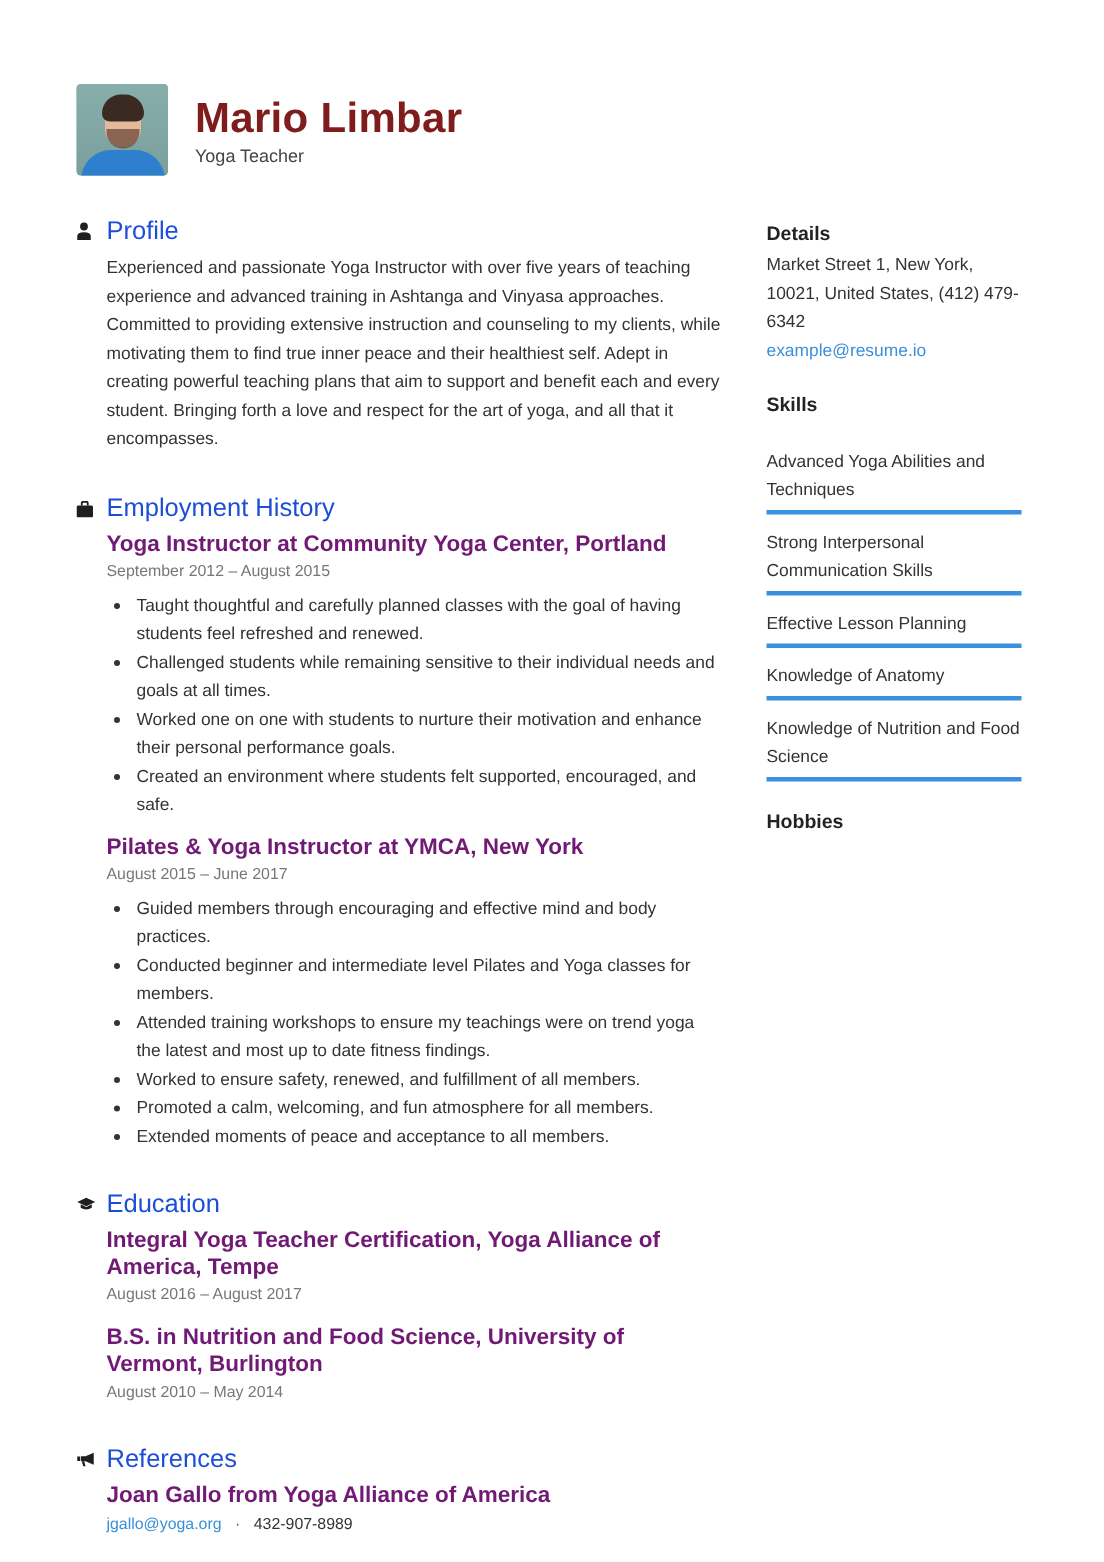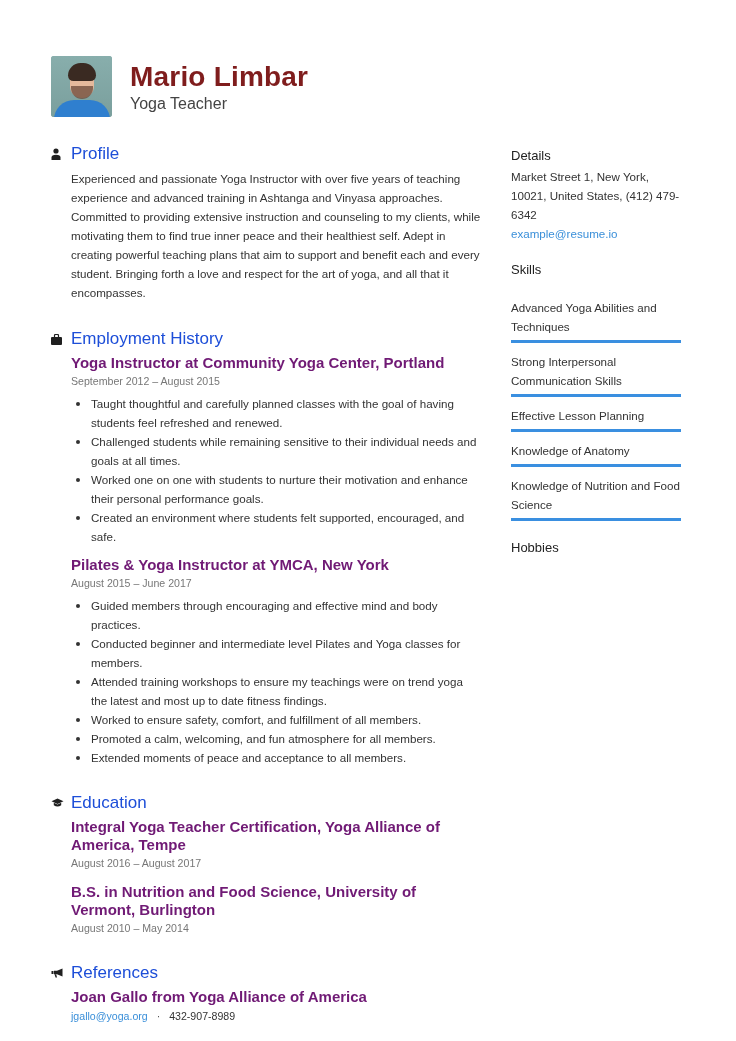--- a/index.html
+++ b/index.html
@@ -8,37 +8,37 @@
 
   .header { position: absolute; left: 51px; top: 56px; display: flex; align-items: center; }
   .photo { width: 61px; height: 61px; border-radius: 3px; background: #7fa6a4; position: relative; overflow: hidden; }
   .photo .bg { position: absolute; inset: 0; background: linear-gradient(180deg,#88aeac 0%,#7a9f9d 100%); }
   .photo .hair { position: absolute; left: 17px; top: 7px; width: 28px; height: 18px; background: #3a2a22; border-radius: 14px 14px 6px 6px; }
   .photo .face { position: absolute; left: 19px; top: 12px; width: 24px; height: 30px; background: #e5b99c; border-radius: 11px 11px 12px 12px; }
   .photo .beard { position: absolute; left: 20px; top: 30px; width: 22px; height: 13px; background: #6b4a3a; border-radius: 0 0 11px 11px; opacity: .75; }
   .photo .shirt { position: absolute; left: 3px; top: 44px; width: 56px; height: 22px; background: #2f7fcf; border-radius: 20px 20px 0 0; }
   .name-block { margin-left: 18px; }
   .name { font-size: 28px; font-weight: 700; color: #7f1d1d; letter-spacing: 0.2px; line-height: 34px; }
-  .jobtitle { font-size: 16px; color: #444; margin-top: 1px; }
+  .jobtitle { font-size: 12px; color: #444; margin-top: 1px; }
 
   .main { position: absolute; left: 51px; top: 143px; width: 430px; }
   .sec-head { display: flex; align-items: center; height: 22px; }
   .sec-icon { width: 20px; display: flex; align-items: center; justify-content: flex-start; }
   .sec-title { font-size: 17px; font-weight: 400; color: #1d4ed8; }
   .content { padding-left: 20px; }
   .para { font-size: 11.6px; line-height: 19px; color: #333; margin-top: 4px; }
 
   .job-title { font-size: 15px; font-weight: 700; color: #701a75; line-height: 18px; }
   .dates { font-size: 10.6px; color: #777; line-height: 16px; margin-top: 1px; }
   ul.bullets { list-style: none; margin-top: 5px; }
   ul.bullets li { position: relative; padding-left: 20px; font-size: 11.6px; line-height: 19px; color: #333; }
   ul.bullets li::before { content: ""; position: absolute; left: 5px; top: 8px; width: 4px; height: 4px; border-radius: 50%; background: #333; }
 
   .right { position: absolute; left: 511px; top: 147px; width: 170px; }
-  .r-head { font-size: 13px; font-weight: 400; color: #222; line-height: 18px; }
+  .r-head { font-size: 13px; font-weight: 700; color: #222; line-height: 18px; }
   .r-text { font-size: 11.6px; line-height: 19px; color: #333; margin-top: 2px; }
   .link { color: #3a8fd9; }
   .skill { font-size: 11.6px; line-height: 19px; color: #333; padding-bottom: 4px; border-bottom: 3px solid #3a8fe0; margin-bottom: 9px; }
 </style>
 </head>
 <body>
 
 <div class="header">
   <div class="photo">
     <div class="bg"></div>
@@ -91,21 +91,21 @@
           <li>Created an environment where students felt supported, encouraged, and safe.</li>
         </ul>
       </div>
       <div style="margin-top:10px;">
         <div class="job-title">Pilates &amp; Yoga Instructor at YMCA, New York</div>
         <div class="dates">August 2015  –  June 2017</div>
         <ul class="bullets">
           <li>Guided members through encouraging and effective mind and body practices.</li>
           <li>Conducted beginner and intermediate level Pilates and Yoga classes for members.</li>
           <li>Attended training workshops to ensure my teachings were on trend yoga the latest and most up to date fitness findings.</li>
-          <li>Worked to ensure safety, comfort, and fulfillment of all members.</li>
+          <li>Worked to ensure safety, renewed, and fulfillment of all members.</li>
           <li>Promoted a calm, welcoming, and fun atmosphere for all members.</li>
           <li>Extended moments of peace and acceptance to all members.</li>
         </ul>
       </div>
     </div>
   </section>
 
   <section style="margin-top:25px;">
     <div class="sec-head">
       <span class="sec-icon">

